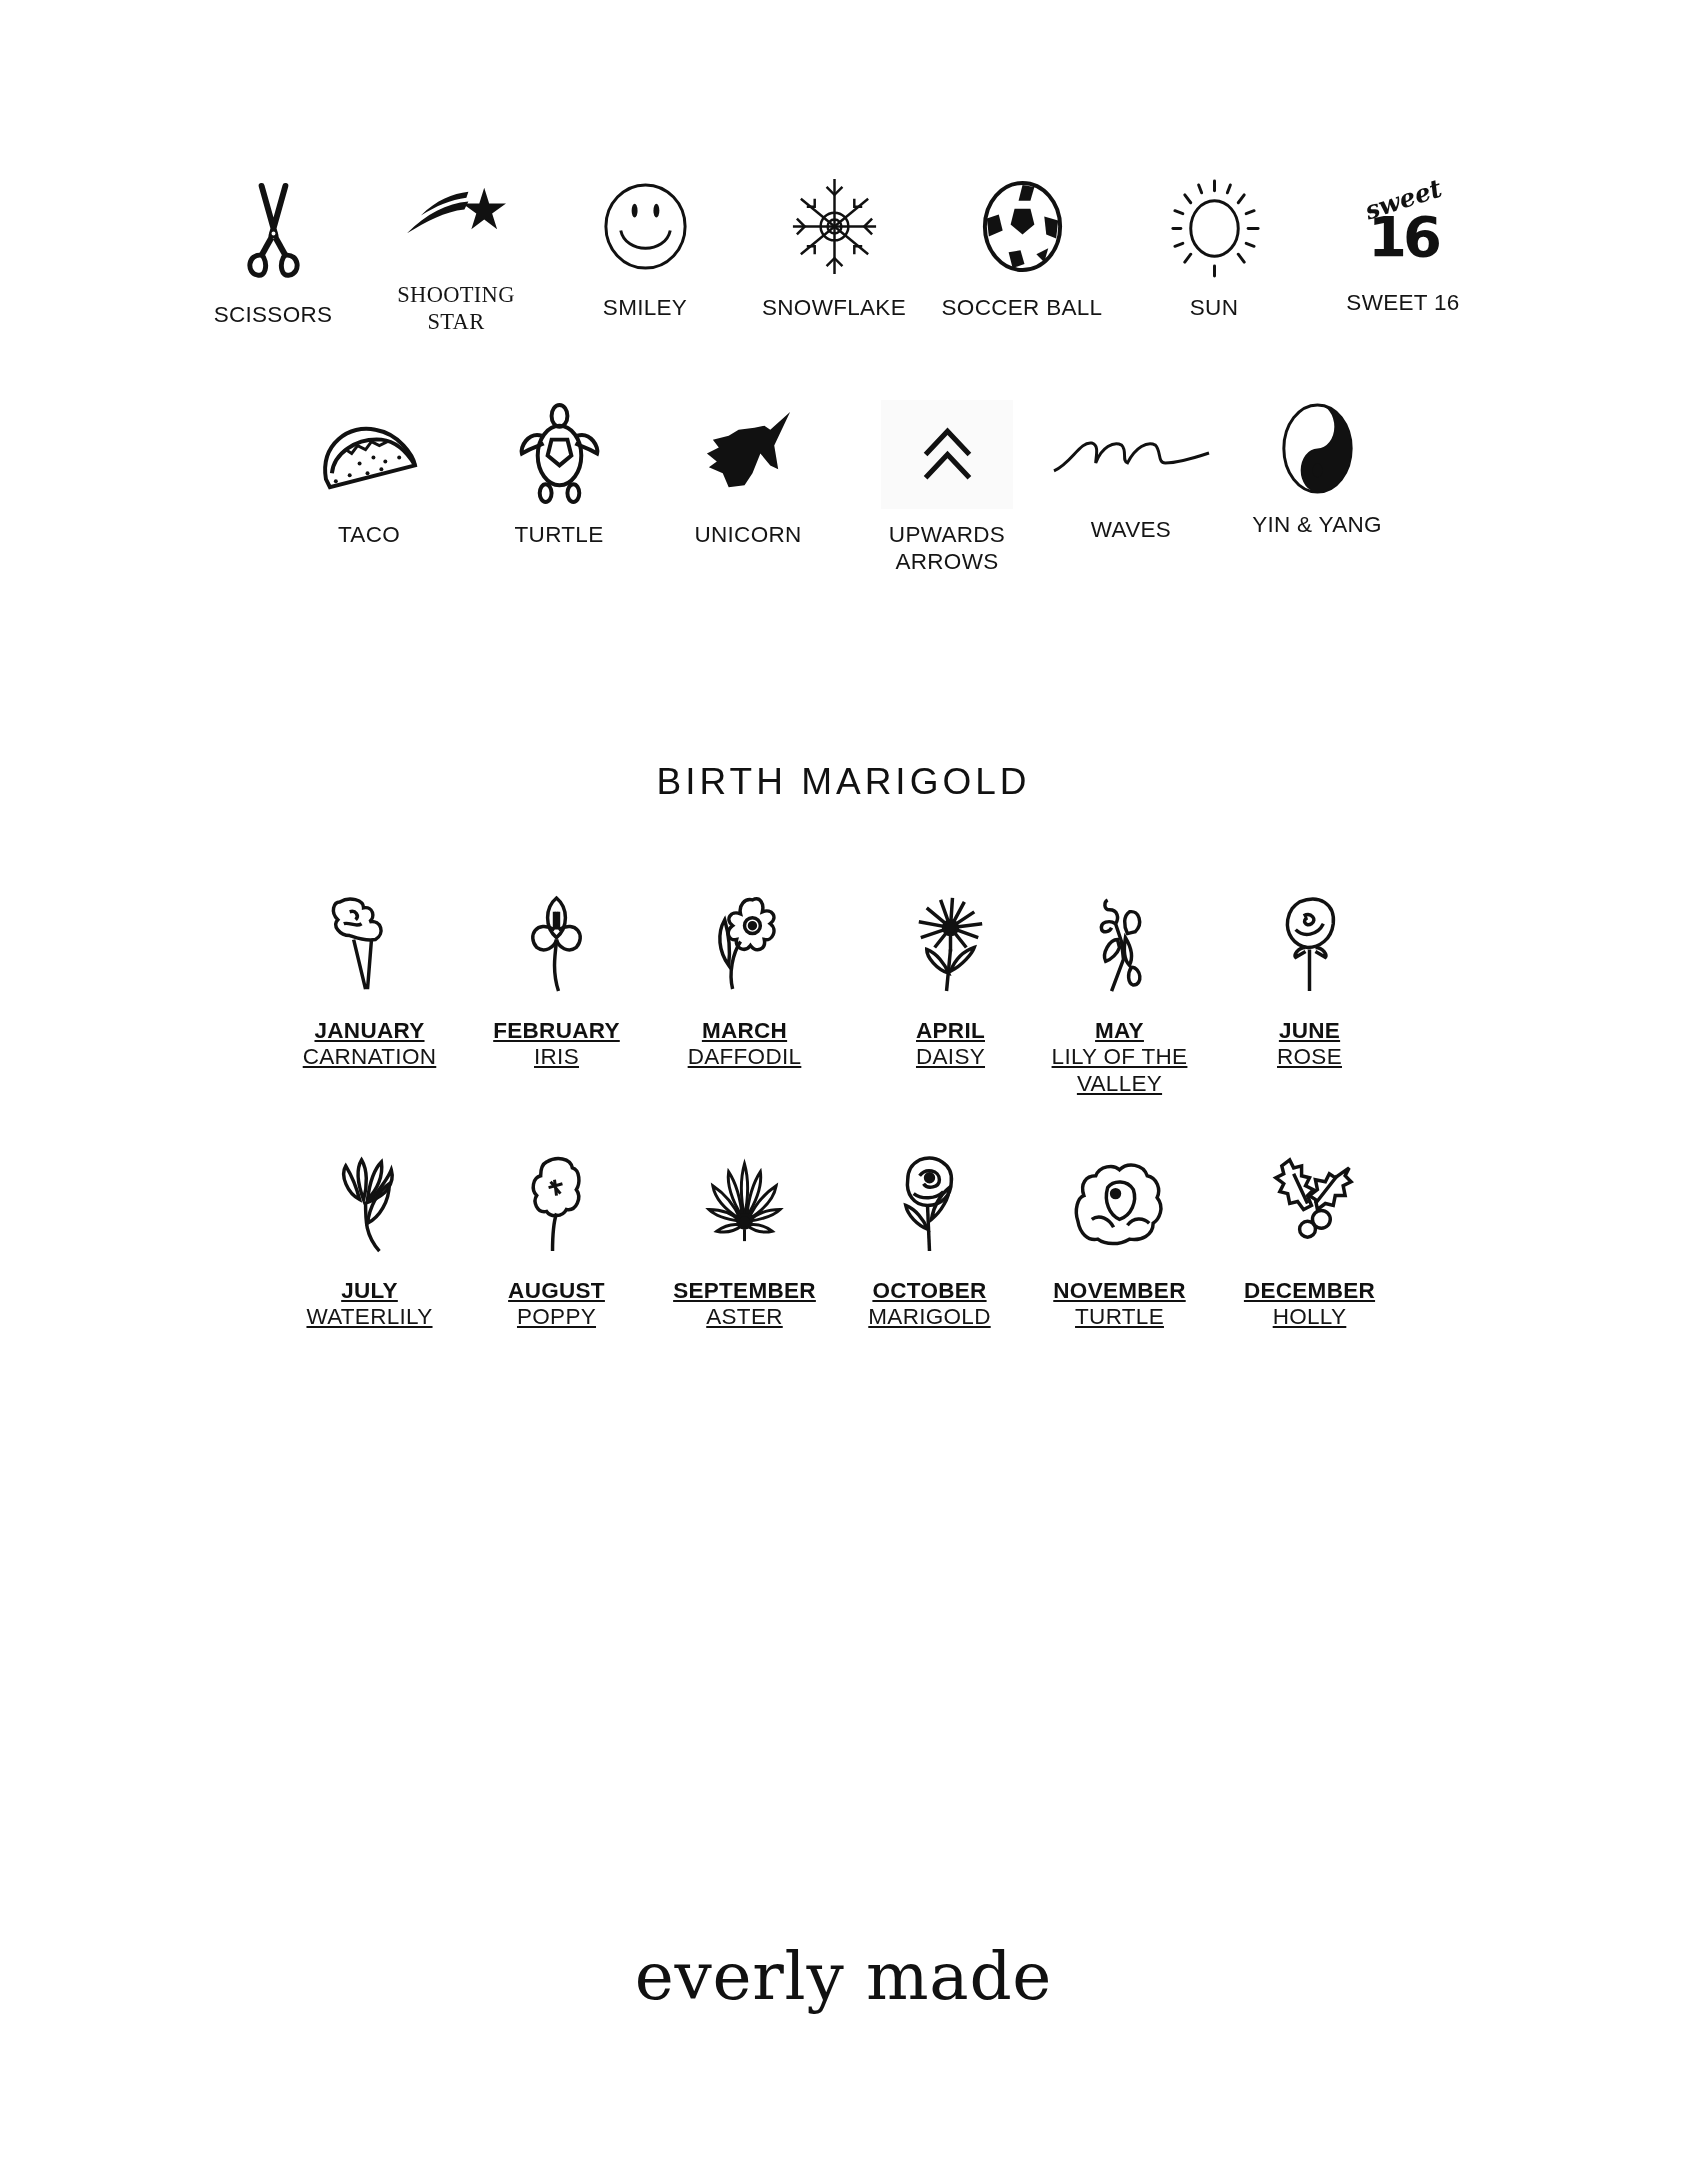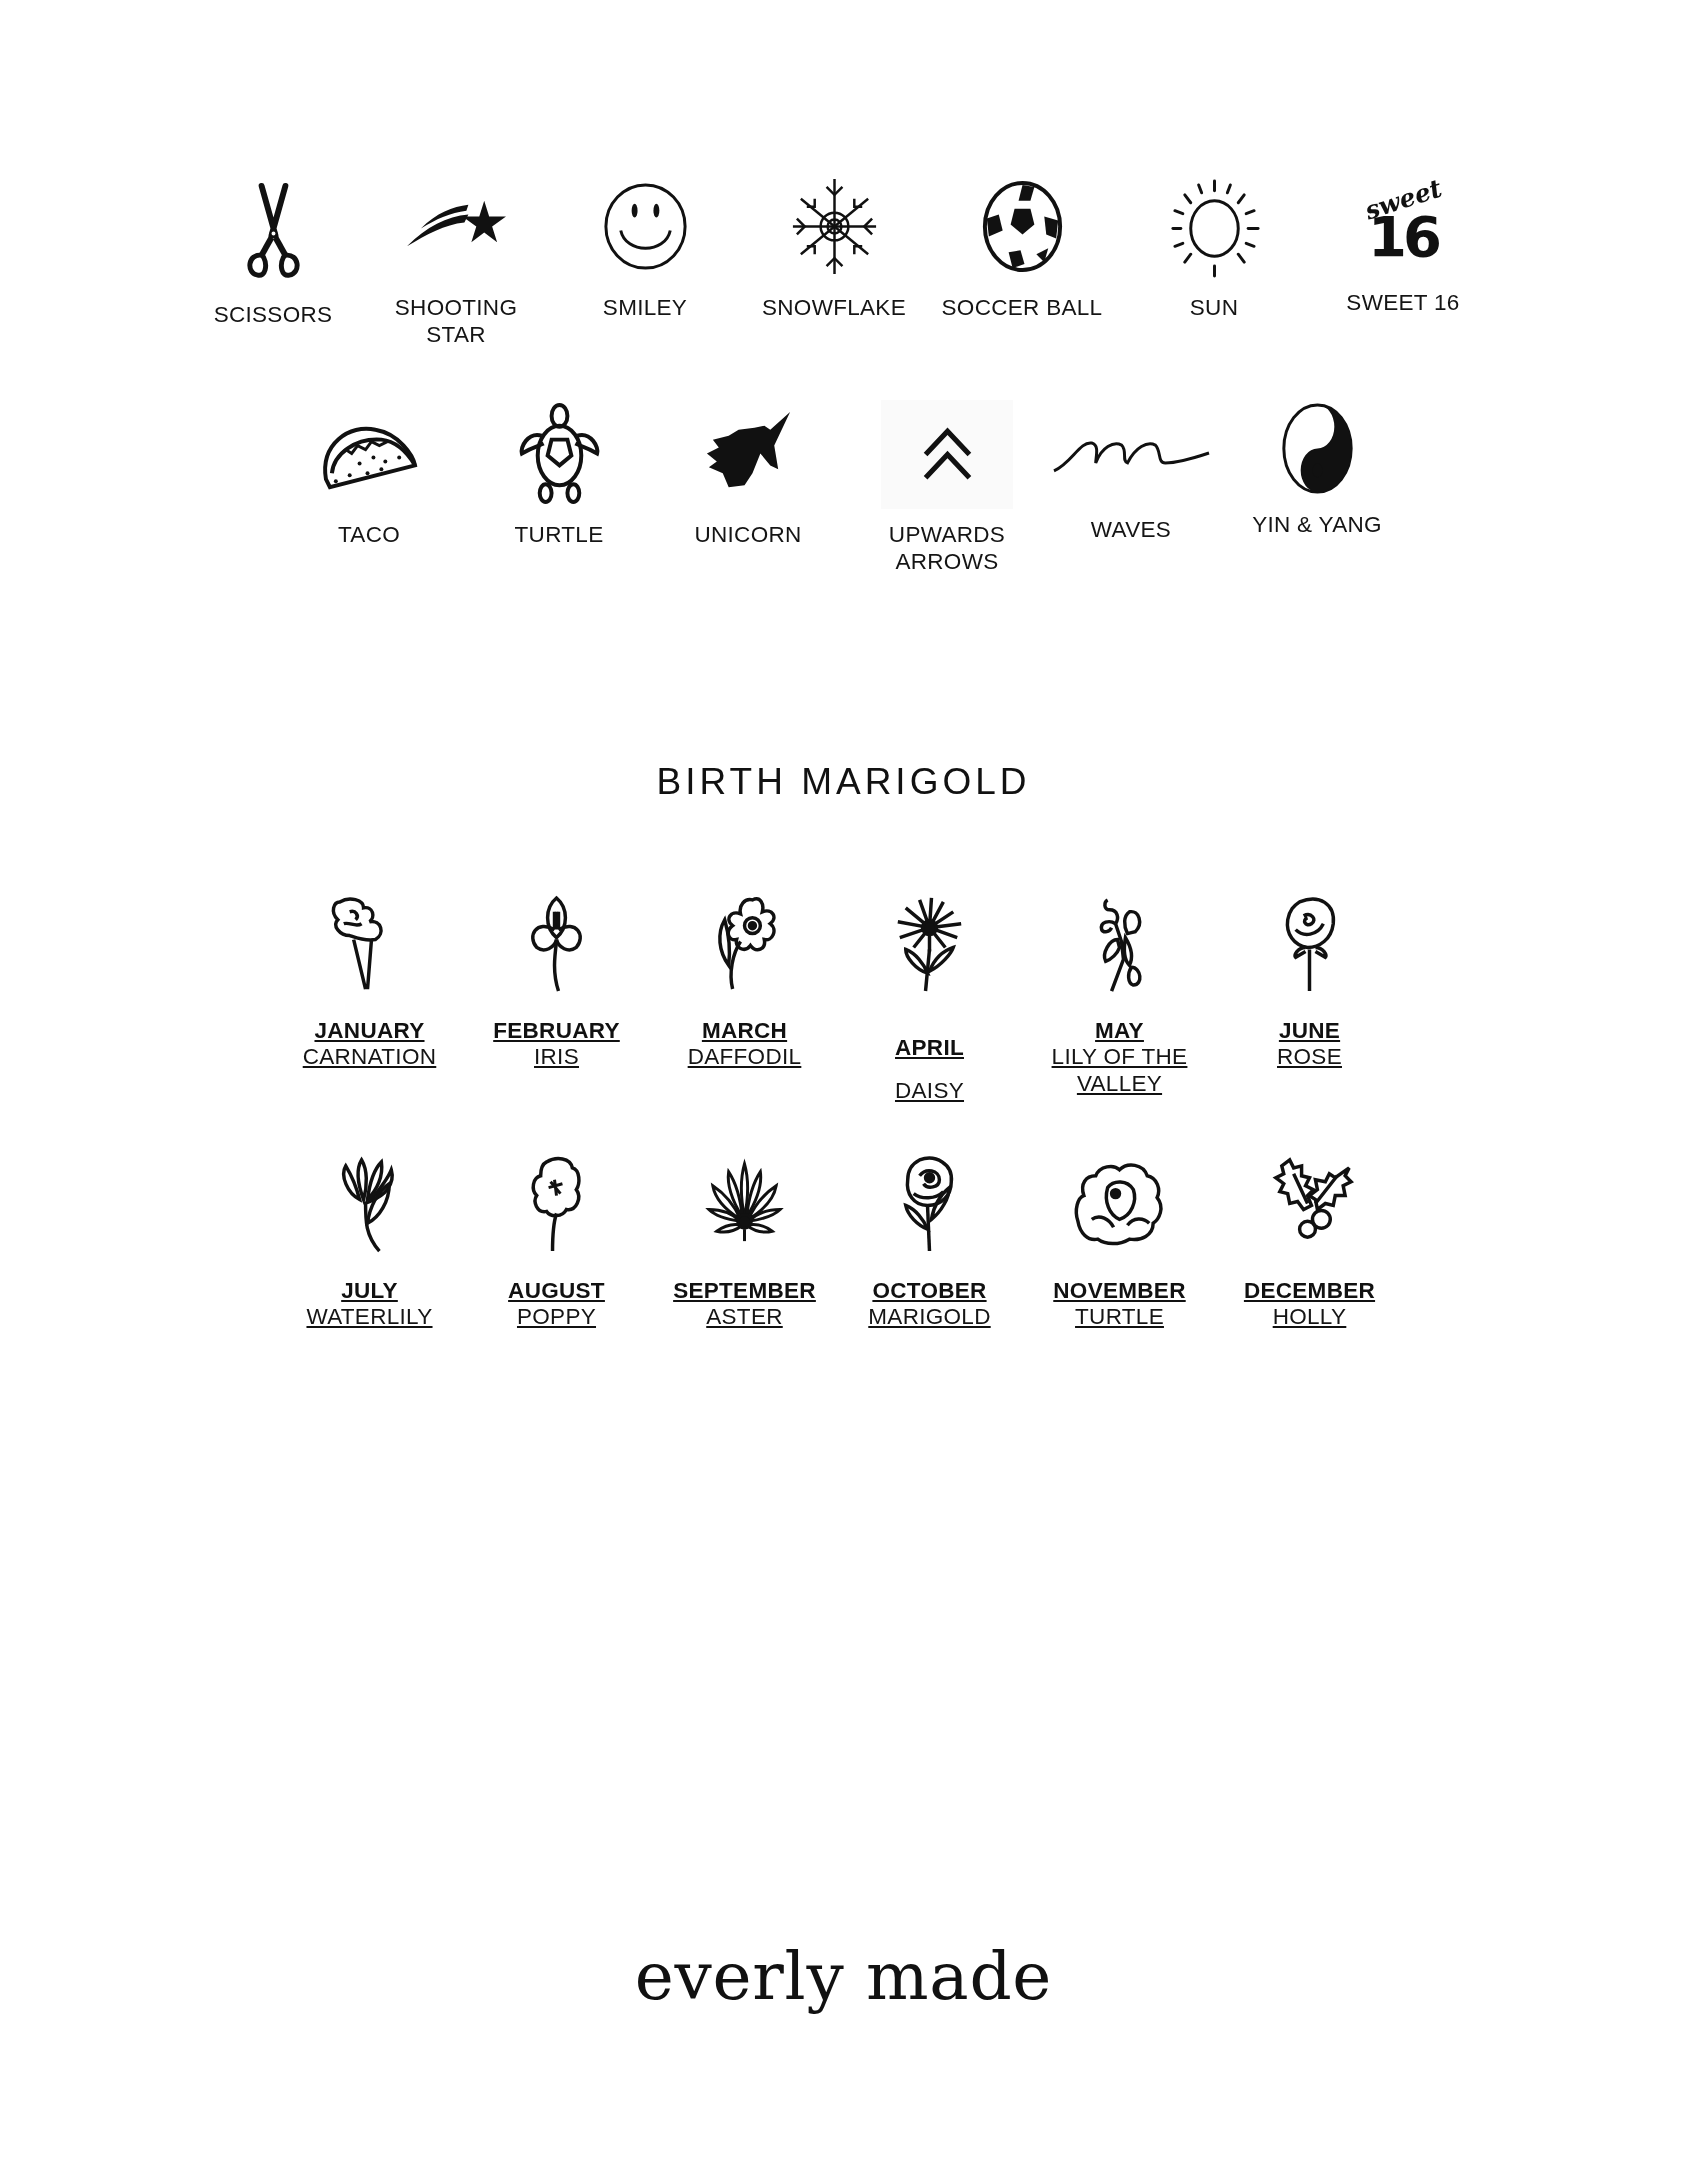--- a/index.html
+++ b/index.html
@@ -31,21 +31,21 @@
       <circle cx="50" cy="50" r="3" fill="#fff" stroke="#111" stroke-width="2"></circle>
       <path d="M48 54 L38 72" stroke="#111" stroke-width="6"></path>
         <path d="M52 54 L62 72" stroke="#111" stroke-width="6"></path>
       <path d="M38 72 C24 70 22 90 34 92 C42 94 44 82 40 74 Z" fill="none" stroke="#111" stroke-width="5"></path>
       <path d="M62 72 C76 70 78 90 66 92 C58 94 56 82 60 74 Z" fill="none" stroke="#111" stroke-width="5"></path>
     </svg>
   </div>
   <div class="label">SCISSORS</div>
 </div>
 
-<div class="item" style="left:370px; top:173px;">
+<div class="item" style="left:370px; top:160px;font-family:Liberation Serif, serif;">
   <div class="icon">
     <svg viewBox="0 0 100 100">
       <path d="M0 70 C20 50 40 40 62 38 L58 46 C38 48 20 58 0 70 Z" fill="#111"></path>
       <path d="M14 52 C30 36 46 30 62 28 L60 34 C44 36 30 42 14 52 Z" fill="#111"></path>
       <polygon points="78,24 83,40 100,40 86,50 91,66 78,56 65,66 70,50 56,40 73,40" fill="#111"></polygon>
     </svg>
   </div>
   <div class="label">SHOOTING
 STAR</div>
 </div>
@@ -236,21 +236,21 @@
       <circle cx="58" cy="32" r="8"></circle>
         <circle cx="58" cy="32" r="3" fill="#111"></circle>
       <path d="M46 48 C38 60 34 80 38 96"></path>
       <path d="M30 26 C22 40 24 58 34 72 C36 56 34 40 30 26 Z"></path>
     </svg>
   </div>
   <div class="month">MARCH</div>
   <div class="name">DAFFODIL</div>
 </div>
 
-<div class="flower" style="left:837px; top:887px;gap:17px;">
+<div class="flower" style="left:858px; top:887px;">
   <div class="icon">
     <svg viewBox="0 0 100 100" stroke="#111" stroke-width="3.5" fill="none">
       <g>
         <path d="M50 34 L40 6 M50 34 L52 4 M50 34 L64 8 M50 34 L74 18 M50 34 L82 30 M50 34 L78 44 M50 34 L66 54 M50 34 L50 58 M50 34 L34 54 M50 34 L20 44 M50 34 L18 28 M50 34 L26 14"></path>
       </g>
       <circle cx="50" cy="34" r="7" fill="#111"></circle>
       <path d="M50 56 L46 98"></path>
       <path d="M48 80 C36 76 26 64 26 56 C36 60 44 70 48 80 Z"></path>
       <path d="M50 78 C62 72 72 60 74 54 C62 58 54 68 50 78 Z"></path>
     </svg>

